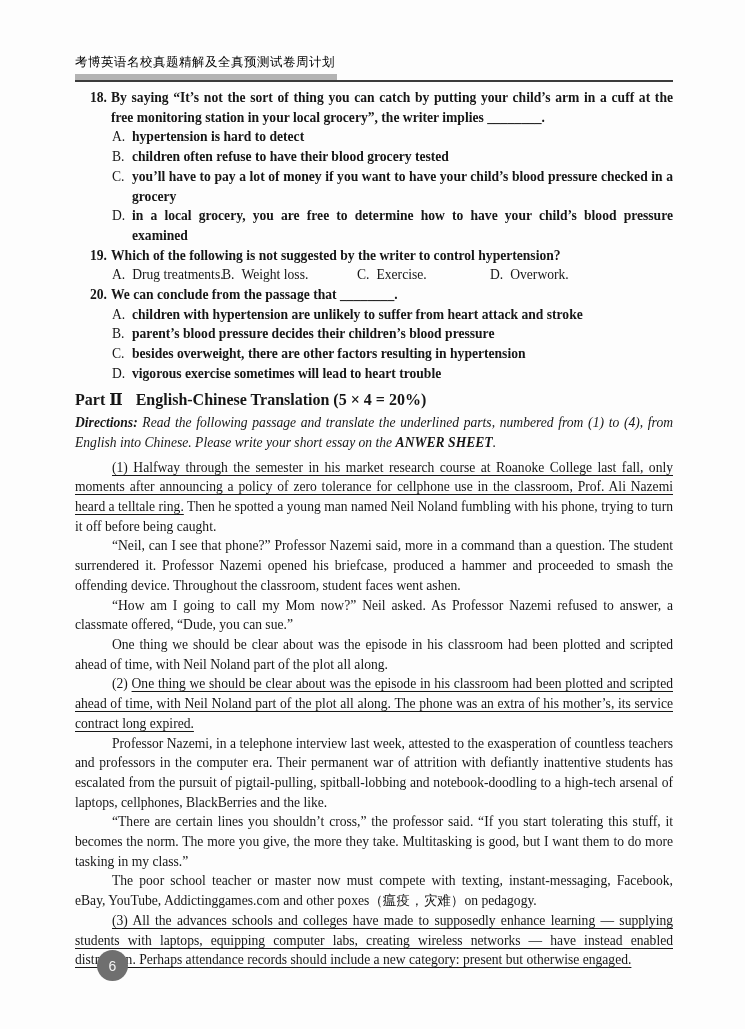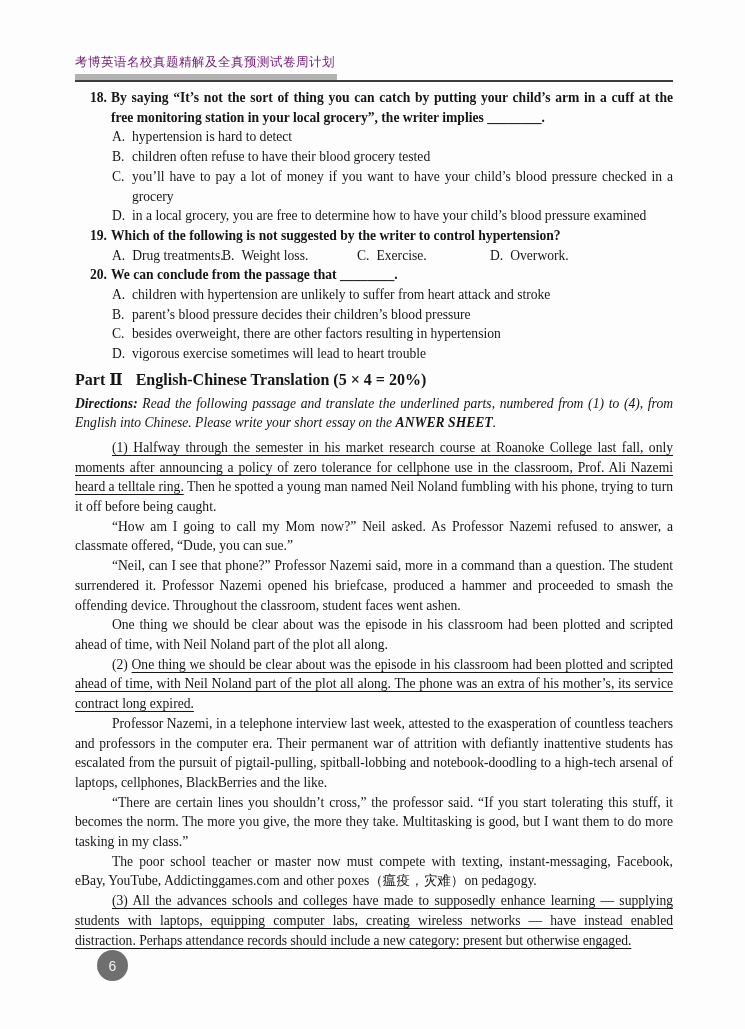--- a/index.html
+++ b/index.html
@@ -5,39 +5,39 @@
   html,body { margin:0; padding:0; background:#ffffff; }
   .page {
     position:relative; width:745px; height:1029px; overflow:hidden;
     background:#fdfdfd; color:#161616;
     font-family:"Liberation Serif","DejaVu Serif",serif;
   }
   
   .page-header { position:absolute; left:75px; top:54px; width:598px; }
   .header-title {
     font-family:"DejaVu Sans","Liberation Sans",sans-serif;
-    font-size:12.5px; color:#701a75; letter-spacing:0.5px; line-height:16px;
+    font-size:12.5px; color:#000000; letter-spacing:0.5px; line-height:16px;
   }
   .header-rule { position:relative; margin-top:3px; height:9px; }
   .rule-line { position:absolute; left:0; right:0; bottom:0; height:2px; background:#3c3c3c; }
   .rule-accent { position:absolute; left:0; bottom:2px; width:262px; height:6px; background:#b3b3b3; }
 
   
   .content {
     position:absolute; left:75px; top:88px; width:598px;
     font-size:13.6px; line-height:19.7px; text-align:justify;
   }
 
   
   .q-row { display:flex; font-weight:bold; }
   .q-num { flex:0 0 36px; padding-left:15px; box-sizing:border-box; }
   .q-stem { flex:1; }
   .opt-row { display:flex; }
   .opt-row .opt-label { flex:0 0 20px; margin-left:37px; }
-  .opt-row .opt-text { flex:1; }
+  .opt-row .opt-text { flex:1;font-weight:bold; }
   .opts-inline { display:flex; margin-left:37px; }
   .opts-inline .opt { white-space:nowrap; }
   .opts-inline .opt-label { margin-right:7px; }
   .iw1 { width:110px; } .iw2 { width:135px; } .iw3 { width:133px; }
 
   
   .part-heading { font-size:16px; font-weight:bold; margin:6px 0 4px; text-align:left; }
   .part-label { margin-right:13px; }
   .directions { margin:0; font-style:italic; }
   .dlabel, .demph { font-weight:bold; }
@@ -134,22 +134,22 @@
     </section>
 
     <section>
 
       <h2 class="part-heading"><span class="part-label">Part Ⅱ</span><span>English-Chinese Translation (5 × 4 = 20%)</span></h2>
 
       <p class="directions"><span class="dlabel">Directions:</span><span> Read the following passage and translate the underlined parts, numbered from (1) to (4), from English into Chinese. Please write your short essay on the </span><span class="demph">ANWER SHEET</span><span>.</span></p>
 
       <div class="passage">
         <p class="para"><span class="u">(1) Halfway through the semester in his market research course at Roanoke College last fall, only moments after announcing a policy of zero tolerance for cellphone use in the classroom, Prof. Ali Nazemi heard a telltale ring.</span><span> Then he spotted a young man named Neil Noland fumbling with his phone, trying to turn it off before being caught.</span></p>
+        <p class="para"><span>“Neil, can I see that phone?” Professor Nazemi said, more in a command than a question. The student surrendered it. Professor Nazemi opened his briefcase, produced a hammer and proceeded to smash the offending device. Throughout the classroom, student faces went ashen.</span></p>
         <p class="para"><span>“How am I going to call my Mom now?” Neil asked. As Professor Nazemi refused to answer, a classmate offered, “Dude, you can sue.”</span></p>
-        <p class="para"><span>“Neil, can I see that phone?” Professor Nazemi said, more in a command than a question. The student surrendered it. Professor Nazemi opened his briefcase, produced a hammer and proceeded to smash the offending device. Throughout the classroom, student faces went ashen.</span></p>
         <p class="para"><span>One thing we should be clear about was the episode in his classroom had been plotted and scripted ahead of time, with Neil Noland part of the plot all along.</span></p>
         <p class="para"><span>(2) </span><span class="u">One thing we should be clear about was the episode in his classroom had been plotted and scripted ahead of time, with Neil Noland part of the plot all along. The phone was an extra of his mother’s, its service contract long expired.</span></p>
         <p class="para"><span>Professor Nazemi, in a telephone interview last week, attested to the exasperation of countless teachers and professors in the computer era. Their permanent war of attrition with defiantly inattentive students has escalated from the pursuit of pigtail-pulling, spitball-lobbing and notebook-doodling to a high-tech arsenal of laptops, cellphones, BlackBerries and the like.</span></p>
         <p class="para"><span>“There are certain lines you shouldn’t cross,” the professor said. “If you start tolerating this stuff, it becomes the norm. The more you give, the more they take. Multitasking is good, but I want them to do more tasking in my class.”</span></p>
         <p class="para"><span>The poor school teacher or master now must compete with texting, instant-messaging, Facebook, eBay, YouTube, Addictinggames.com and other poxes（瘟疫，灾难）on pedagogy.</span></p>
         <p class="para"><span class="u">(3) All the advances schools and colleges have made to supposedly enhance learning — supplying students with laptops, equipping computer labs, creating wireless networks — have instead enabled distraction. Perhaps attendance records should include a new category: present but otherwise engaged.</span></p>
       </div>
 
     </section>
 

